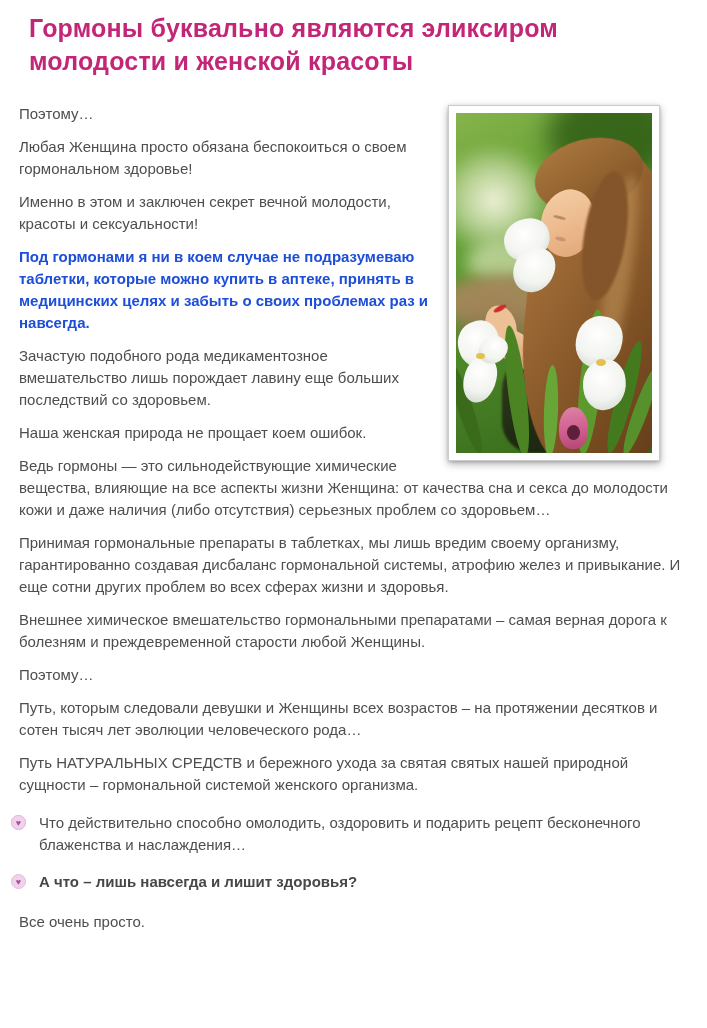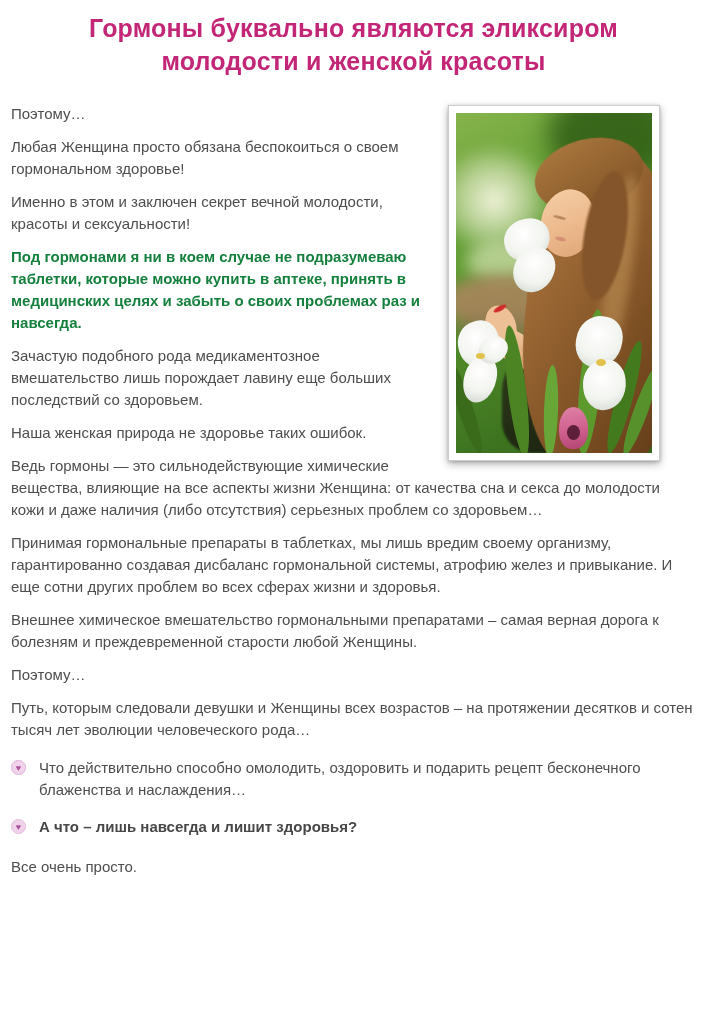--- a/index.html
+++ b/index.html
@@ -6,26 +6,26 @@
   html,body { background:#ffffff; }
   body {
     width:707px; min-height:1028px; margin:0 auto;
     font-family:"Liberation Sans","DejaVu Sans",sans-serif;
     color:#4e4e4e; overflow-x:hidden;
   }
   .page { width:707px; padding:10px 11px 16px 11px; }
 
   h1.page-title {
     color:#c32577; font-size:25px; line-height:1.3; font-weight:700;
-    text-align:center; margin:2px 18px 26px 18px; letter-spacing:0.2px;
+    margin:2px 18px 26px 18px; letter-spacing:0.2px;
   }
 
   .article { font-size:15px; line-height:22px; }
-  .article p { margin:11px 0; }
-  .article p.b { font-weight:700; color:#15803d; }
+  .article p { margin:11px 8px; }
+  .article p.b { font-weight:700; color:#1d4ed8; }
 
   
   figure.photo-frame {
     float:right; width:212px; height:356px;
     margin:2px 36px 14px 17px;
     background:#ffffff; border:1px solid #cccccc; padding:7px;
     box-shadow:0 3px 8px rgba(0,0,0,0.30), 0 1px 3px rgba(0,0,0,0.18);
   }
   .photo { position:relative; width:196px; height:340px; overflow:hidden;
     background:linear-gradient(155deg,#86b34c 0%,#64a033 28%,#4e8928 55%,#3e7420 80%,#356418 100%); }
@@ -159,26 +159,27 @@
         <div class="ly pink-flower"></div>
         <div class="ly pink-center"></div>
       </div>
     </figure>
 
     <p>Поэтому…</p>
     <p>Любая Женщина просто обязана беспокоиться о своем гормональном здоровье!</p>
     <p>Именно в этом и заключен секрет вечной молодости, красоты и сексуальности!</p>
     <p class="b">Под гормонами я ни в коем случае не подразумеваю таблетки, которые можно купить в аптеке, принять в медицинских целях и забыть о своих проблемах раз и навсегда.</p>
     <p>Зачастую подобного рода медикаментозное вмешательство лишь порождает лавину еще больших последствий со здоровьем.</p>
-    <p>Наша женская природа не здоровье таких ошибок.</p>
+    <p>Наша женская природа не прощает коем ошибок.</p>
     <p>Ведь гормоны — это сильнодействующие химические вещества, влияющие на все аспекты жизни Женщина: от качества сна и секса до молодости кожи и даже наличия (либо отсутствия) серьезных проблем со здоровьем…</p>
     <p>Принимая гормональные препараты в таблетках, мы лишь вредим своему организму, гарантированно создавая дисбаланс гормональной системы, атрофию желез и привыкание. И еще сотни других проблем во всех сферах жизни и здоровья.</p>
     <p>Внешнее химическое вмешательство гормональными препаратами – самая верная дорога к болезням и преждевременной старости любой Женщины.</p>
     <p>Поэтому…</p>
     <p>Путь, которым следовали девушки и Женщины всех возрастов – на протяжении десятков и сотен тысяч лет эволюции человеческого рода…</p>
+    <p>Путь НАТУРАЛЬНЫХ СРЕДСТВ и бережного ухода за святая святых нашей природной сущности – гормональной системой женского организма.</p>
 
     <ul class="key-list">
       <li class="b">
         <span class="heart-bullet">♥</span>
       </li>
       <li>
         <span class="heart-bullet">♥</span>
         <span>Что действительно способно омолодить, оздоровить и подарить рецепт бесконечного блаженства и наслаждения…</span>
       </li>
       <li class="b">

